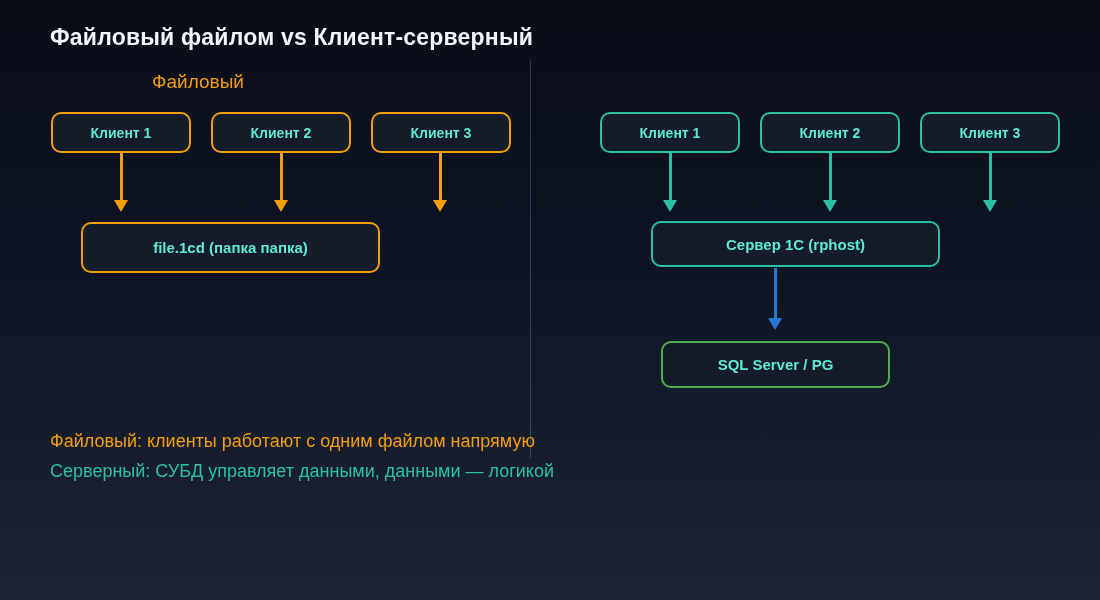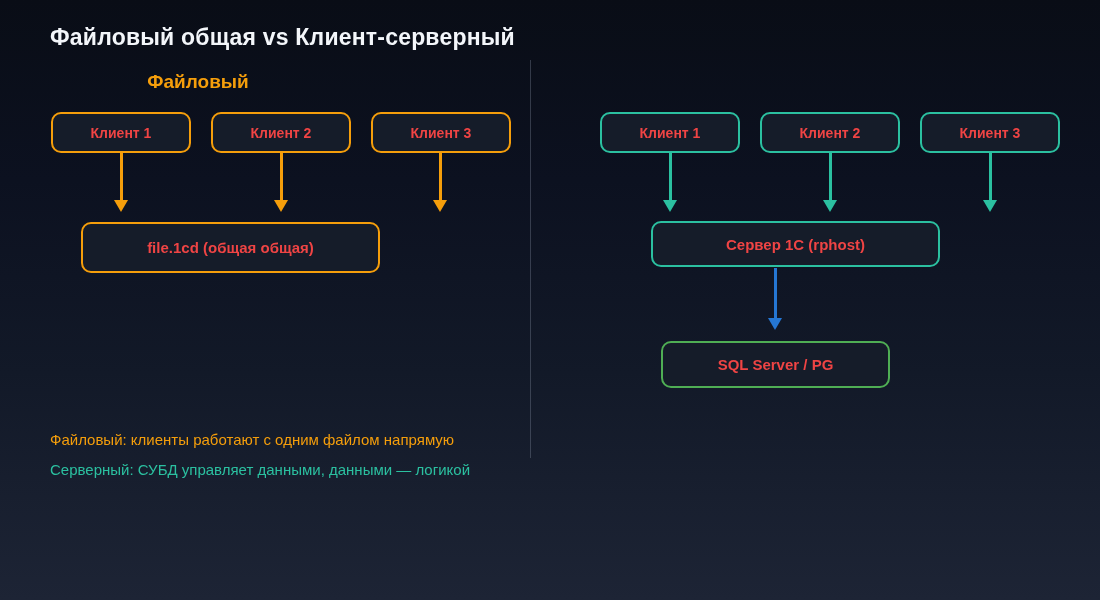--- a/index.html
+++ b/index.html
@@ -8,31 +8,31 @@
     background:linear-gradient(180deg,#090d16 0%,#0c1120 30%,#121928 62%,#1d2435 100%);
     font-family:"Liberation Sans",sans-serif;
     position:relative;
   }
   .stage{position:absolute;inset:0;}
   .page-title{
     position:absolute;left:50px;top:24px;
     font-size:23px;font-weight:bold;color:#f3f6fa;letter-spacing:.2px;
   }
   .section-heading{
-    position:absolute;top:71px;font-size:19px;font-weight:bold;text-align:center;
+    position:absolute;top:71px;font-size:19px;font-weight:normal;text-align:center;
   }
   .heading-file{left:50px;width:296px;color:#f59e0b;}
   .heading-cs{left:600px;width:330px;color:#2bc0a0;}
   .divider{
     position:absolute;left:530px;top:60px;width:1px;height:398px;
     background:rgba(150,160,180,0.30);
   }
   .box{
     position:absolute;box-sizing:border-box;border-radius:10px;
-    background:#151c29;color:#ef4444;font-weight:bold;
+    background:#151c29;color:#5eead4;font-weight:bold;
     display:flex;align-items:center;justify-content:center;
   }
   .box.orange{border:2px solid #f59e0b;}
   .box.teal{border:2px solid #2bc0a0;}
   .box.green{border:2px solid #4fae54;}
   .client{width:140px;height:41px;top:112px;font-size:14px;}
   .file-box{left:81px;top:222px;width:299px;height:51px;font-size:15px;}
   .server-box{left:651px;top:221px;width:289px;height:46px;font-size:15px;}
   .db-box{left:661px;top:341px;width:229px;height:47px;font-size:15px;}
   .arrow{position:absolute;width:14px;}
@@ -44,30 +44,30 @@
   .arrow.v59{top:153px;height:59px;}
   .arrow.v59 .stem{height:47px;}
   .arrow.v59 .head{top:47px;border-top-width:12px;border-top-style:solid;}
   .arrow.orange .stem{background:#f59e0b;}
   .arrow.orange .head{border-top-color:#f59e0b;}
   .arrow.teal .stem{background:#2bc0a0;}
   .arrow.teal .head{border-top-color:#2bc0a0;}
   .arrow.blue{top:268px;height:62px;}
   .arrow.blue .stem{height:50px;background:#2577d4;}
   .arrow.blue .head{top:50px;border-top:12px solid #2577d4;}
-  .caption{position:absolute;left:50px;font-size:15px;}
+  .caption{position:absolute;left:50px;font-size:18px;}
   .caption-file{top:431px;color:#f59e0b;}
   .caption-cs{top:461px;color:#2bc0a0;}
 </style>
 </head>
 <body>
 
 <div class="stage">
 
-  <div class="page-title">Файловый общая vs Клиент-серверный</div>
+  <div class="page-title">Файловый файлом vs Клиент-серверный</div>
 
   <div class="divider"></div>
 
   <div class="section-heading heading-file">Файловый</div>
 
   <div class="box orange client" style="left:51px;">Клиент 1</div>
   <div class="box orange client" style="left:211px;">Клиент 2</div>
   <div class="box orange client" style="left:371px;">Клиент 3</div>
 
   <div class="arrow orange v59" style="left:114px;">
@@ -76,21 +76,21 @@
     </div>
   <div class="arrow orange v59" style="left:274px;">
       <i class="stem"></i>
       <i class="head"></i>
     </div>
   <div class="arrow orange v59" style="left:433px;">
       <i class="stem"></i>
       <i class="head"></i>
     </div>
 
-  <div class="box orange file-box">file.1cd (общая общая)</div>
+  <div class="box orange file-box">file.1cd (папка папка)</div>
 
 
   <div class="box teal client" style="left:600px;">Клиент 1</div>
   <div class="box teal client" style="left:760px;">Клиент 2</div>
   <div class="box teal client" style="left:920px;">Клиент 3</div>
 
   <div class="arrow teal v59" style="left:663px;">
       <i class="stem"></i>
       <i class="head"></i>
     </div>

